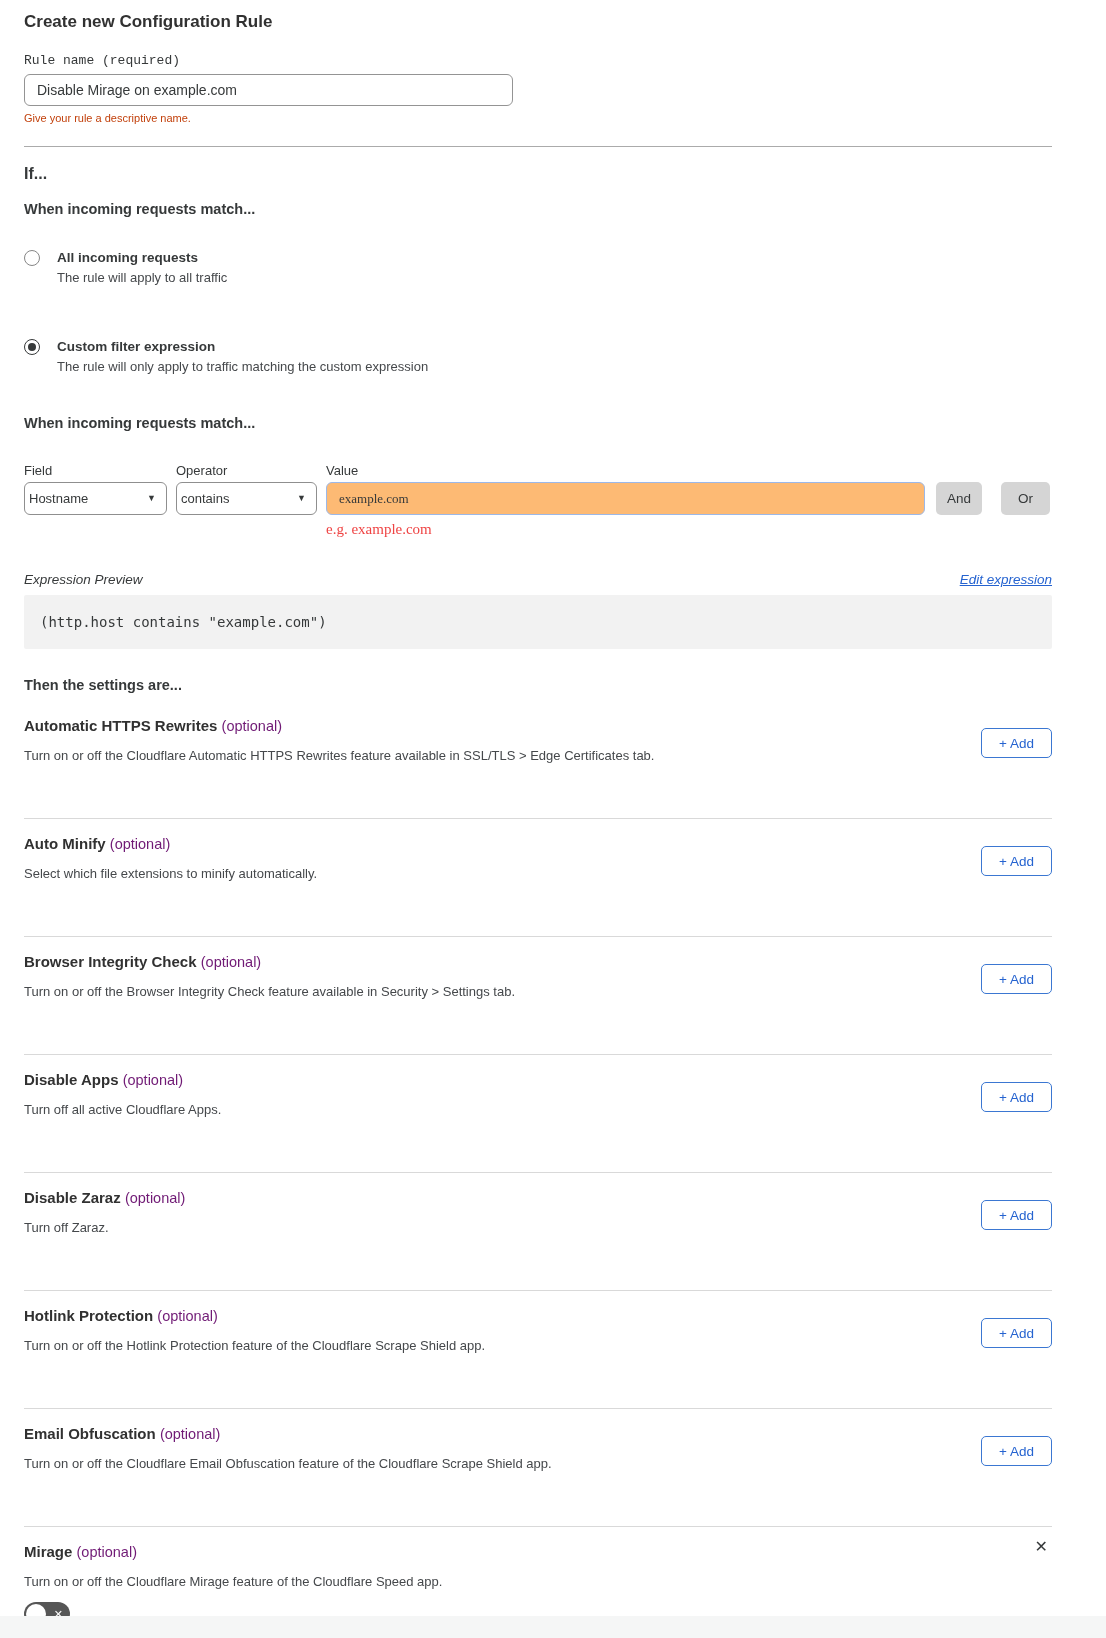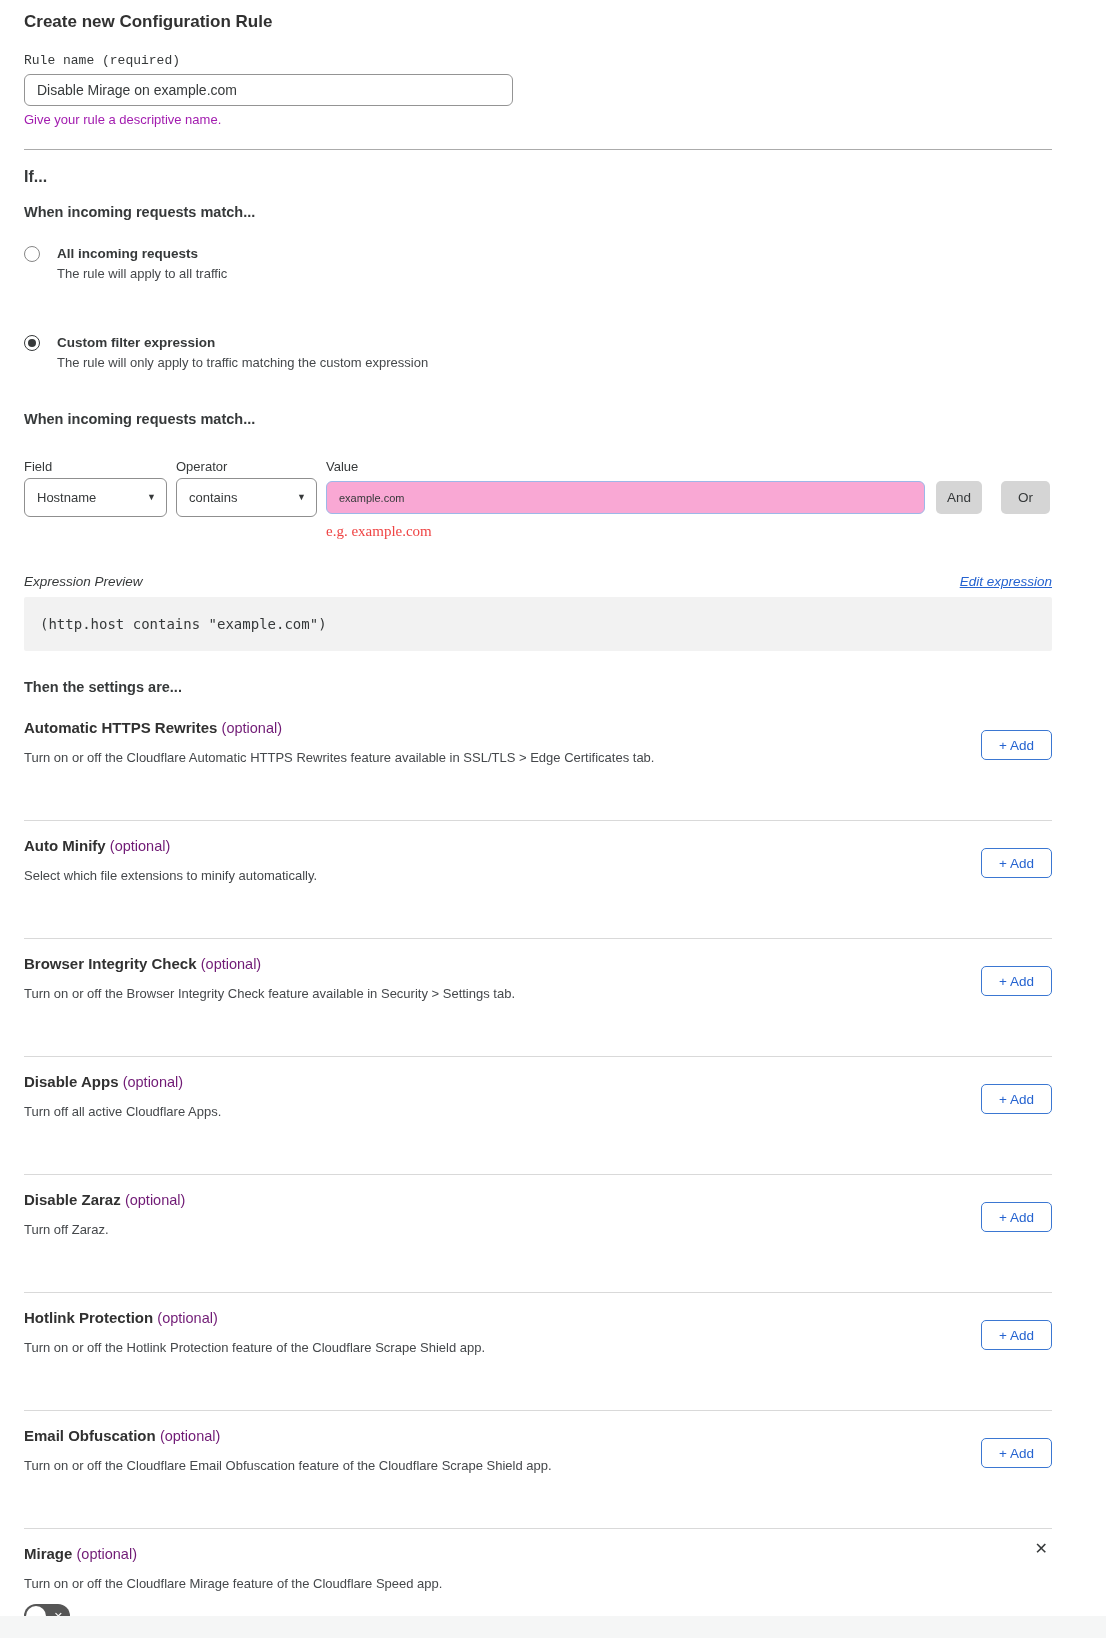--- a/index.html
+++ b/index.html
@@ -9,28 +9,28 @@
   .content { position: absolute; left: 24px; top: 0; width: 1028px; }
 
   .page-title { margin-top: 12px; font-size: 17px; font-weight: bold; color: #313131; }
 
   .field-label { margin-top: 21px; font-size: 13px; color: #36393a; font-family: Liberation Mono, monospace; }
   .rule-name-input {
     display: block; margin-top: 6px; width: 489px; height: 32px;
     border: 1px solid #949494; border-radius: 6px; padding: 0 12px;
     font-family: inherit; font-size: 14px; color: #36393a; background: #fff; outline: none;
   }
-  .help-text { margin-top: 6px; font-size: 13px; color: #a21caf; }
+  .help-text { margin-top: 6px; font-size: 11px; color: #c2410c; }
 
   .divider-strong { margin-top: 22px; height: 1px; background: #ababab; }
 
   .if-heading { margin-top: 18px; font-size: 16px; font-weight: bold; }
   .match-heading { margin-top: 18px; font-size: 14.5px; font-weight: bold; }
 
-  .radio-row { display: flex; align-items: flex-start; margin-top: 25px; cursor: pointer; }
+  .radio-row { display: flex; align-items: flex-start; margin-top: 32px; cursor: pointer; }
   .radio-row + .radio-row { margin-top: 52px; }
   .radio-circle {
     flex: 0 0 auto; width: 16px; height: 16px; border-radius: 50%;
     border: 1px solid #868686; background: #fff; margin-top: 1px; position: relative;
   }
   .radio-circle.selected { border-color: #36393a; }
   .radio-circle.selected::after {
     content: ""; position: absolute; left: 3px; top: 3px; width: 8px; height: 8px;
     border-radius: 50%; background: #36393a;
   }
@@ -41,30 +41,30 @@
   .match-heading-2 { margin-top: 40px; font-size: 14.5px; font-weight: bold; }
 
   .builder-labels { display: flex; margin-top: 32px; font-size: 13px; color: #36393a; }
   .builder-labels .lbl-field { width: 143px; }
   .builder-labels .lbl-operator { width: 141px; margin-left: 9px; }
   .builder-labels .lbl-value { margin-left: 9px; }
 
   .builder-row { display: flex; margin-top: 4px; align-items: center; }
   .select-box {
     display: flex; align-items: center; justify-content: space-between;
-    height: 39px; border: 1px solid #8f8f8f; border-radius: 6px;
-    padding: 0 10px 0 12px; font-size: 13px; color: #36393a; background: #fff; cursor: pointer;
+    height: 33px; border: 1px solid #8f8f8f; border-radius: 6px;
+    padding: 0 10px 0 4px; font-size: 13px; color: #36393a; background: #fff; cursor: pointer;
   }
   .select-field { width: 143px; }
   .select-operator { width: 141px; margin-left: 9px; }
   .caret { font-size: 9px; color: #36393a; line-height: 1; }
   .value-input {
     margin-left: 9px; width: 599px; height: 33px;
     border: 1px solid #9cb8e8; border-radius: 6px; padding: 0 12px;
-    background: #f9a8d4; font-family: Liberation Sans, sans-serif; font-size: 11px; color: #36393a; outline: none;
+    background: #fdba74; font-family: Liberation Serif, serif; font-size: 13px; color: #36393a; outline: none;
   }
   .conj-btn {
     height: 33px; border: none; border-radius: 5px; background: #d5d5d5;
     font-family: inherit; font-size: 13.5px; color: #36393a; cursor: pointer;
   }
   .btn-and { margin-left: 11px; width: 46px; }
   .btn-or  { margin-left: 19px; width: 49px; }
   .value-hint { margin-top: 6px; margin-left: 302px; font-size: 15px; color: #ef4444; font-family: Liberation Serif, serif; }
 
   .preview-row { display: flex; justify-content: space-between; align-items: baseline; margin-top: 34px; font-style: italic; }

